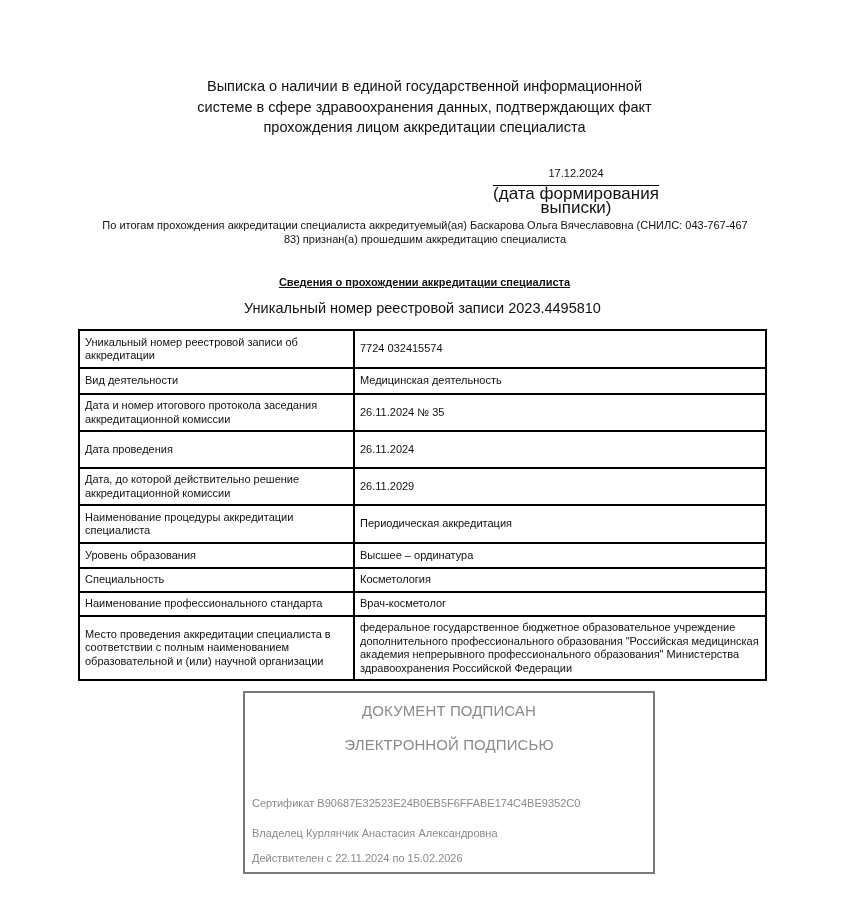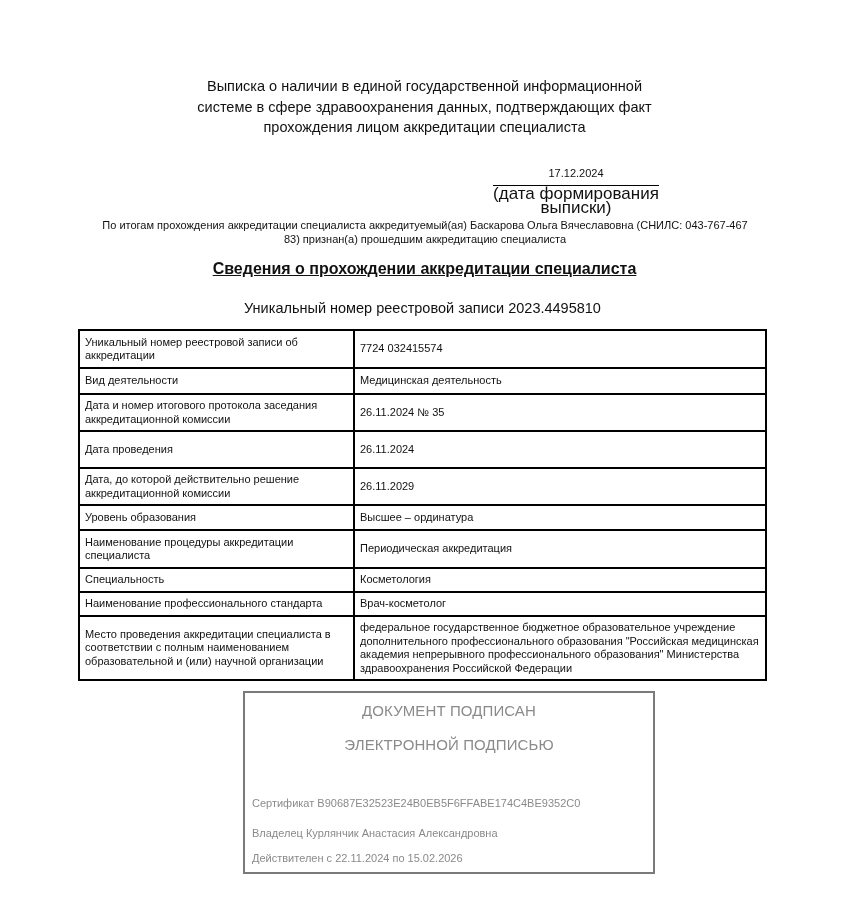--- a/index.html
+++ b/index.html
@@ -48,25 +48,25 @@
       position: absolute;
       top: 219px;
       left: 80px;
       width: 690px;
       text-align: center;
       font-size: 11px;
       line-height: 13.5px;
     }
     .section-heading {
       position: absolute;
-      top: 260px;
+      top: 276px;
       left: 0;
       width: 849px;
       text-align: center;
-      font-size: 16px;
+      font-size: 11px;
       font-weight: bold;
       text-decoration: underline;
     }
     .registry-line {
       position: absolute;
       top: 300px;
       left: 0;
       width: 845px;
       text-align: center;
       font-size: 14.5px;
@@ -150,27 +150,27 @@
       <td class="value">26.11.2024 № 35</td>
     </tr>
     <tr style="height:37px">
       <td class="label">Дата проведения</td>
       <td class="value">26.11.2024</td>
     </tr>
     <tr style="height:37px">
       <td class="label">Дата, до которой действительно решение аккредитационной комиссии</td>
       <td class="value">26.11.2029</td>
     </tr>
+    <tr style="height:38px">
+      <td class="label">Наименование процедуры аккредитации специалиста</td>
+      <td class="value">Периодическая аккредитация</td>
+    </tr>
     <tr style="height:25px">
       <td class="label">Уровень образования</td>
       <td class="value">Высшее – ординатура</td>
-    </tr>
-    <tr style="height:38px">
-      <td class="label">Наименование процедуры аккредитации специалиста</td>
-      <td class="value">Периодическая аккредитация</td>
     </tr>
     <tr style="height:24px">
       <td class="label">Специальность</td>
       <td class="value">Косметология</td>
     </tr>
     <tr style="height:24px">
       <td class="label">Наименование профессионального стандарта</td>
       <td class="value">Врач-косметолог</td>
     </tr>
     <tr style="height:64px">

